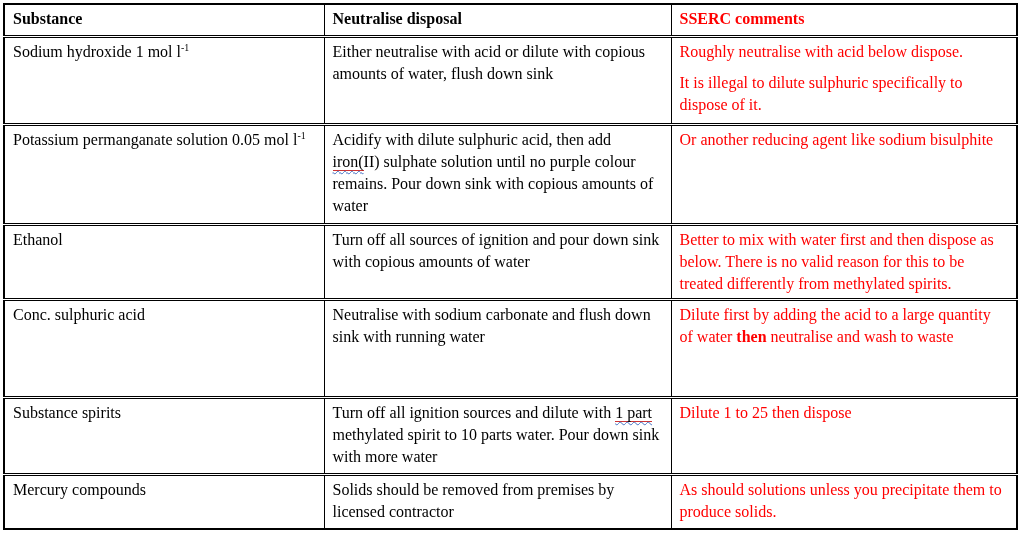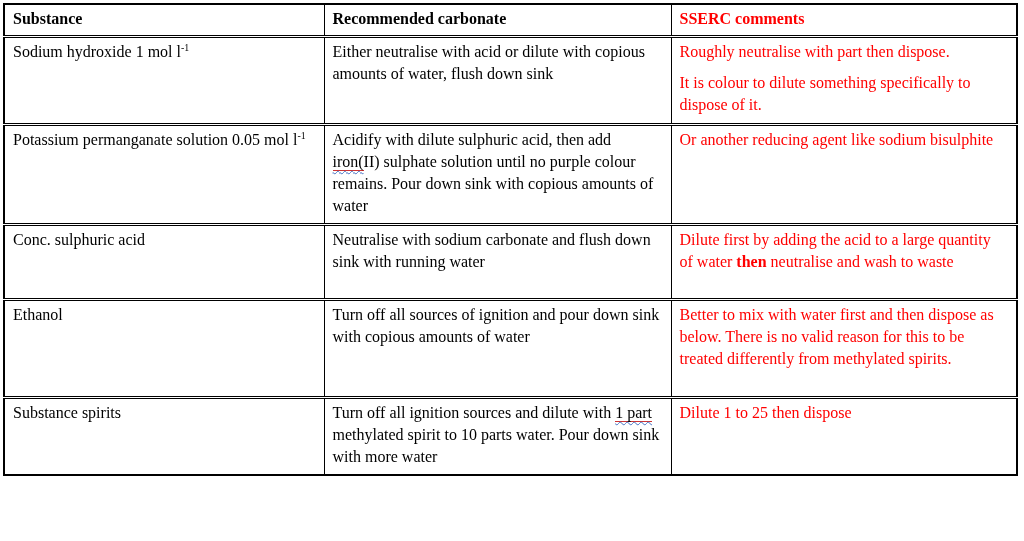--- a/index.html
+++ b/index.html
@@ -75,76 +75,87 @@
 <div class="page">
   <table class="disposal-table">
     <colgroup>
       <col class="c1">
         <col class="c2">
         <col class="c3">
     </colgroup>
     <thead>
       <tr>
         <th>Substance</th>
-        <th>Recommended carbonate</th>
+        <th>Neutralise disposal</th>
         <th class="red">SSERC comments</th>
       </tr>
     </thead>
     <tbody>
         <tr>
           <td>
             <p><span>Sodium hydroxide 1 mol l</span><sup>-1</sup></p>
           </td>
           <td>
             <p><span>Either neutralise with acid or dilute with copious amounts of water, flush down sink</span></p>
           </td>
           <td class="red">
-            <p><span>Roughly neutralise with part then dispose.</span></p>
-            <p><span>It is colour to dilute something specifically to dispose of it.</span></p>
+            <p><span>Roughly neutralise with acid below dispose.</span></p>
+            <p><span>It is illegal to dilute sulphuric specifically to dispose of it.</span></p>
           </td>
         </tr>
         <tr>
           <td>
             <p><span>Potassium permanganate solution 0.05 mol l</span><sup>-1</sup></p>
           </td>
           <td>
             <p><span>Acidify with dilute sulphuric acid, then add </span><span class="sq">iron(</span><span>II) sulphate solution until no purple colour remains. Pour down sink with copious amounts of water</span></p>
           </td>
           <td class="red">
             <p><span>Or another reducing agent like sodium bisulphite</span></p>
           </td>
         </tr>
         <tr>
           <td>
+            <p><span>Ethanol</span></p>
+          </td>
+          <td>
+            <p><span>Turn off all sources of ignition and pour down sink with copious amounts of water</span></p>
+          </td>
+          <td class="red">
+            <p><span>Better to mix with water first and then dispose as below. There is no valid reason for this to be treated differently from methylated spirits.</span></p>
+          </td>
+        </tr>
+        <tr>
+          <td>
             <p><span>Conc. sulphuric acid</span></p>
           </td>
           <td>
             <p><span>Neutralise with sodium carbonate and flush down sink with running water</span></p>
           </td>
           <td class="red">
             <p><span>Dilute first by adding the acid to a large quantity of water </span><span class="b">then</span><span> neutralise and wash to waste</span></p>
-          </td>
-        </tr>
-        <tr>
-          <td>
-            <p><span>Ethanol</span></p>
-          </td>
-          <td>
-            <p><span>Turn off all sources of ignition and pour down sink with copious amounts of water</span></p>
-          </td>
-          <td class="red">
-            <p><span>Better to mix with water first and then dispose as below. There is no valid reason for this to be treated differently from methylated spirits.</span></p>
           </td>
         </tr>
         <tr>
           <td>
             <p><span>Substance spirits</span></p>
           </td>
           <td>
             <p><span>Turn off all ignition sources and dilute with </span><span class="sq">1 part</span><span> methylated spirit to 10 parts water. Pour down sink with more water</span></p>
           </td>
           <td class="red">
             <p><span>Dilute 1 to 25 then dispose</span></p>
           </td>
         </tr>
+        <tr>
+          <td>
+            <p><span>Mercury compounds</span></p>
+          </td>
+          <td>
+            <p><span>Solids should be removed from premises by licensed contractor</span></p>
+          </td>
+          <td class="red">
+            <p><span>As should solutions unless you precipitate them to produce solids.</span></p>
+          </td>
+        </tr>
       </tbody>
   </table>
 </div>
 
 </body></html>

